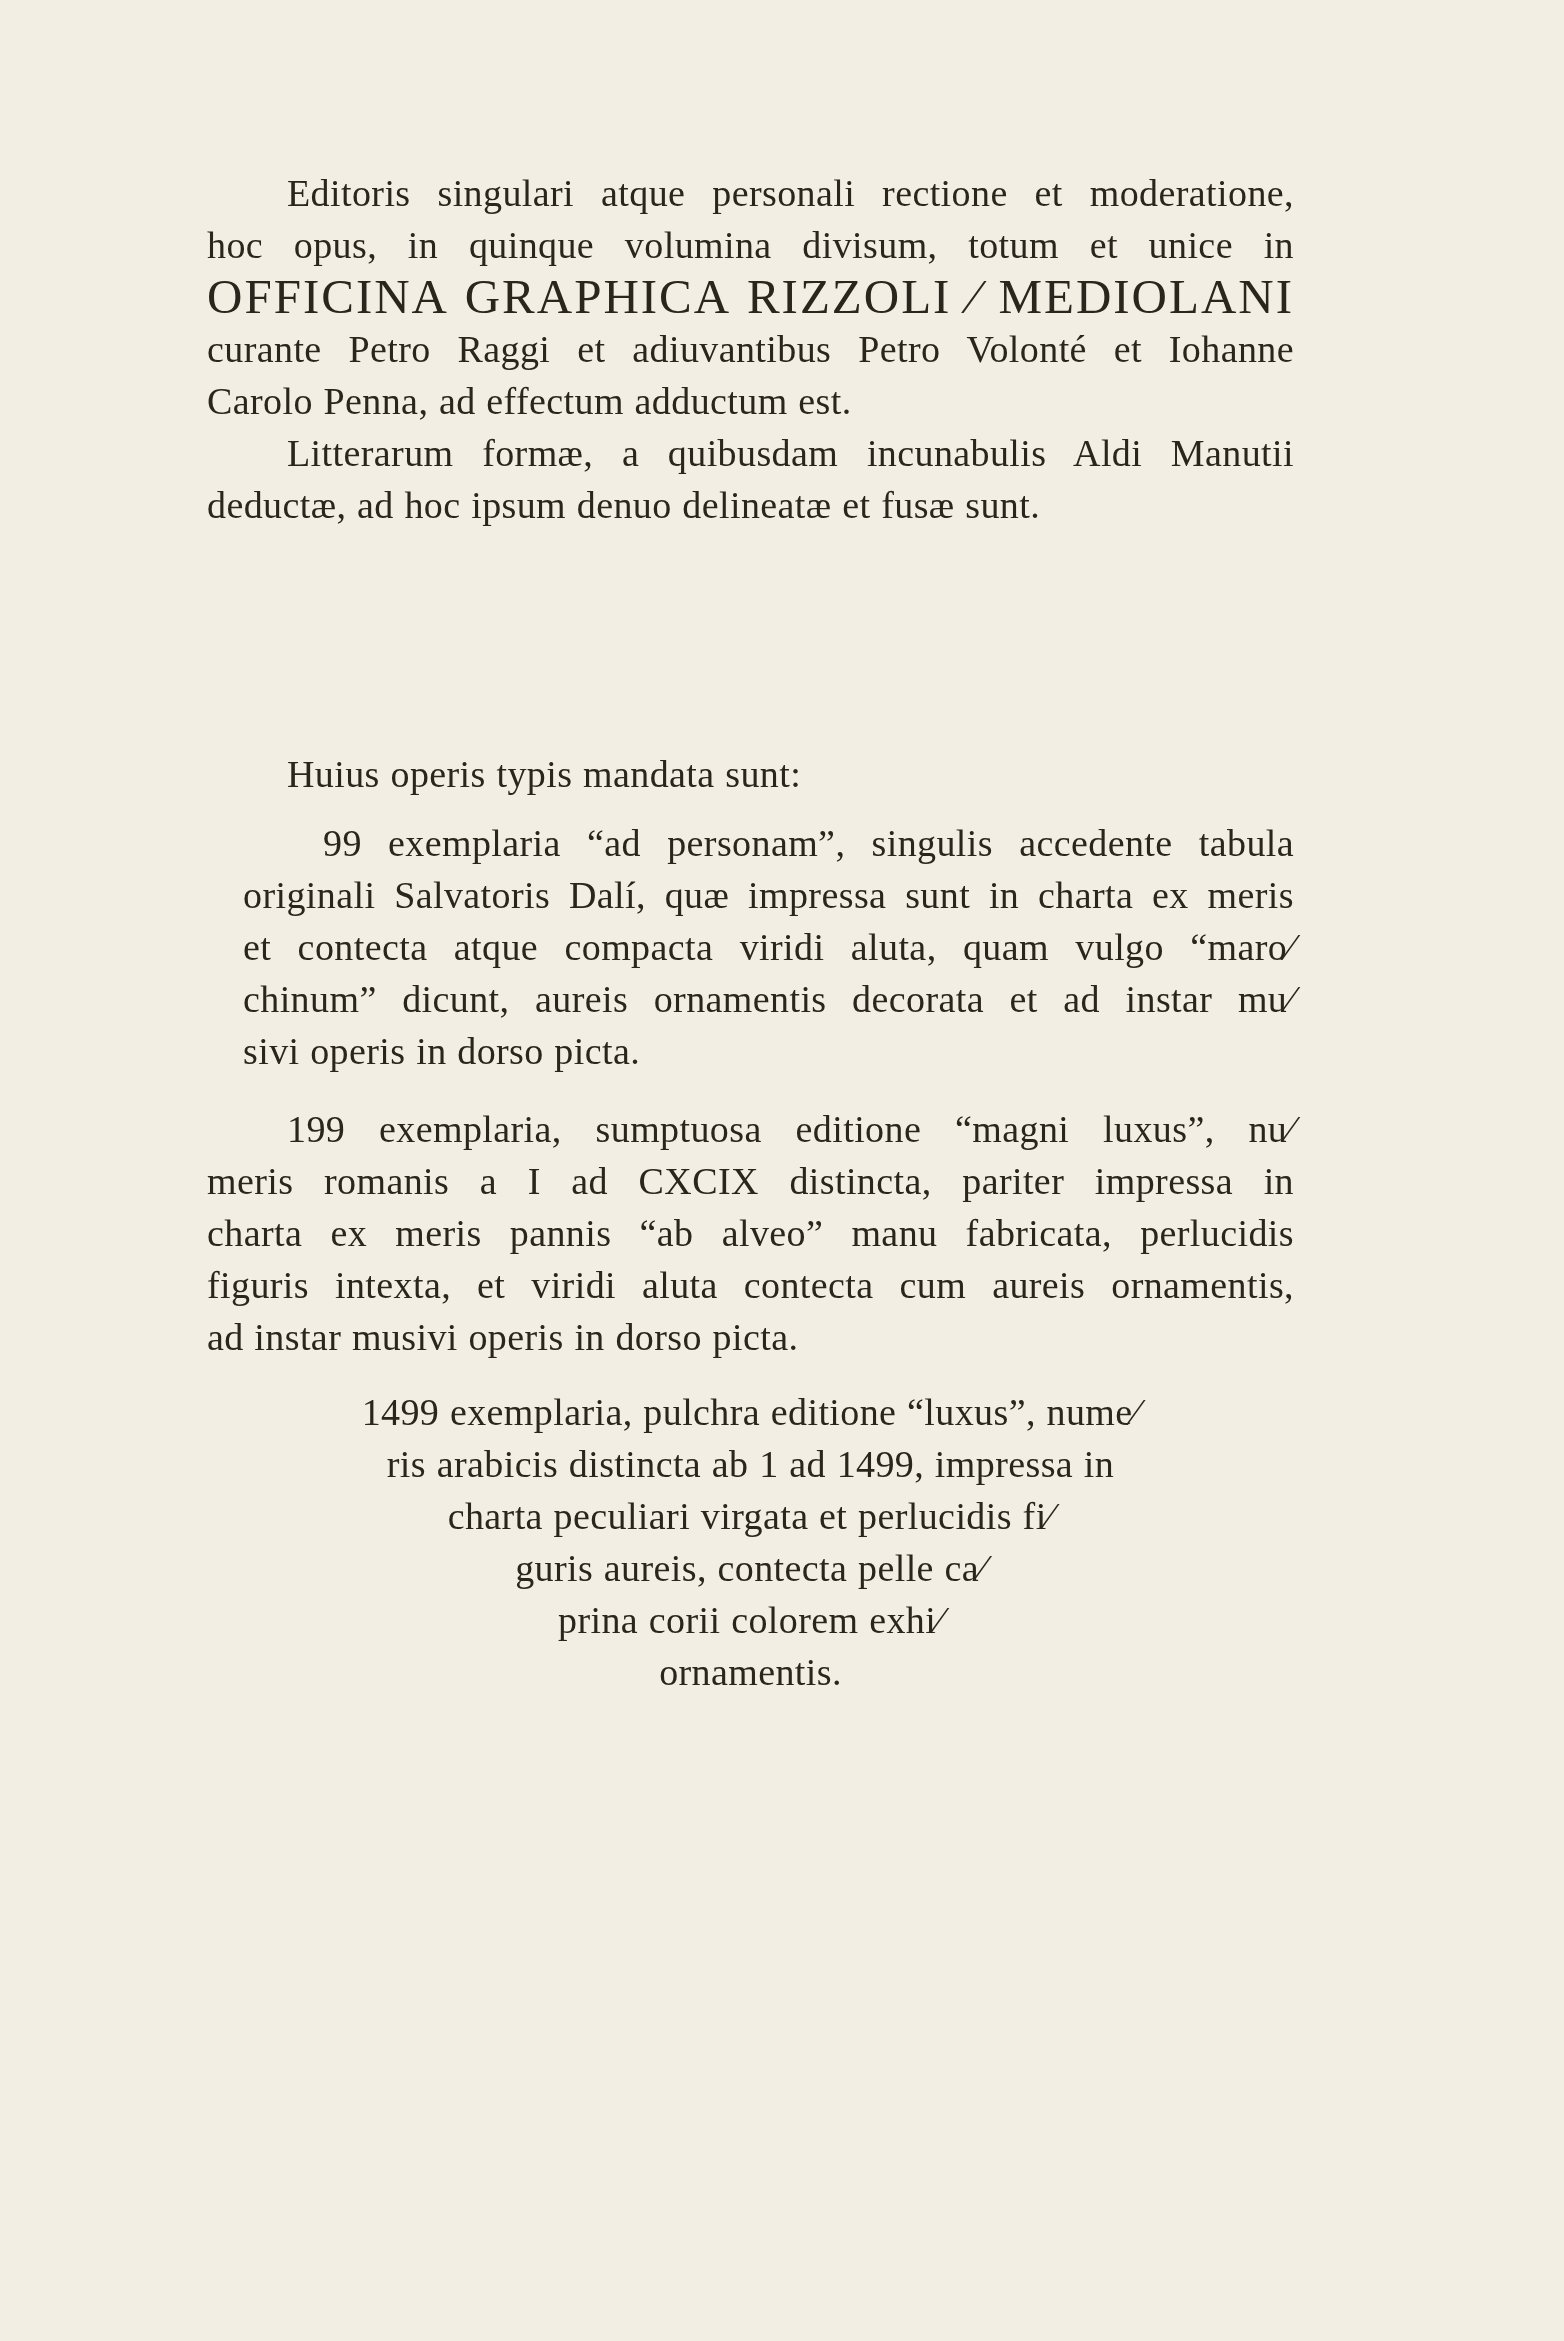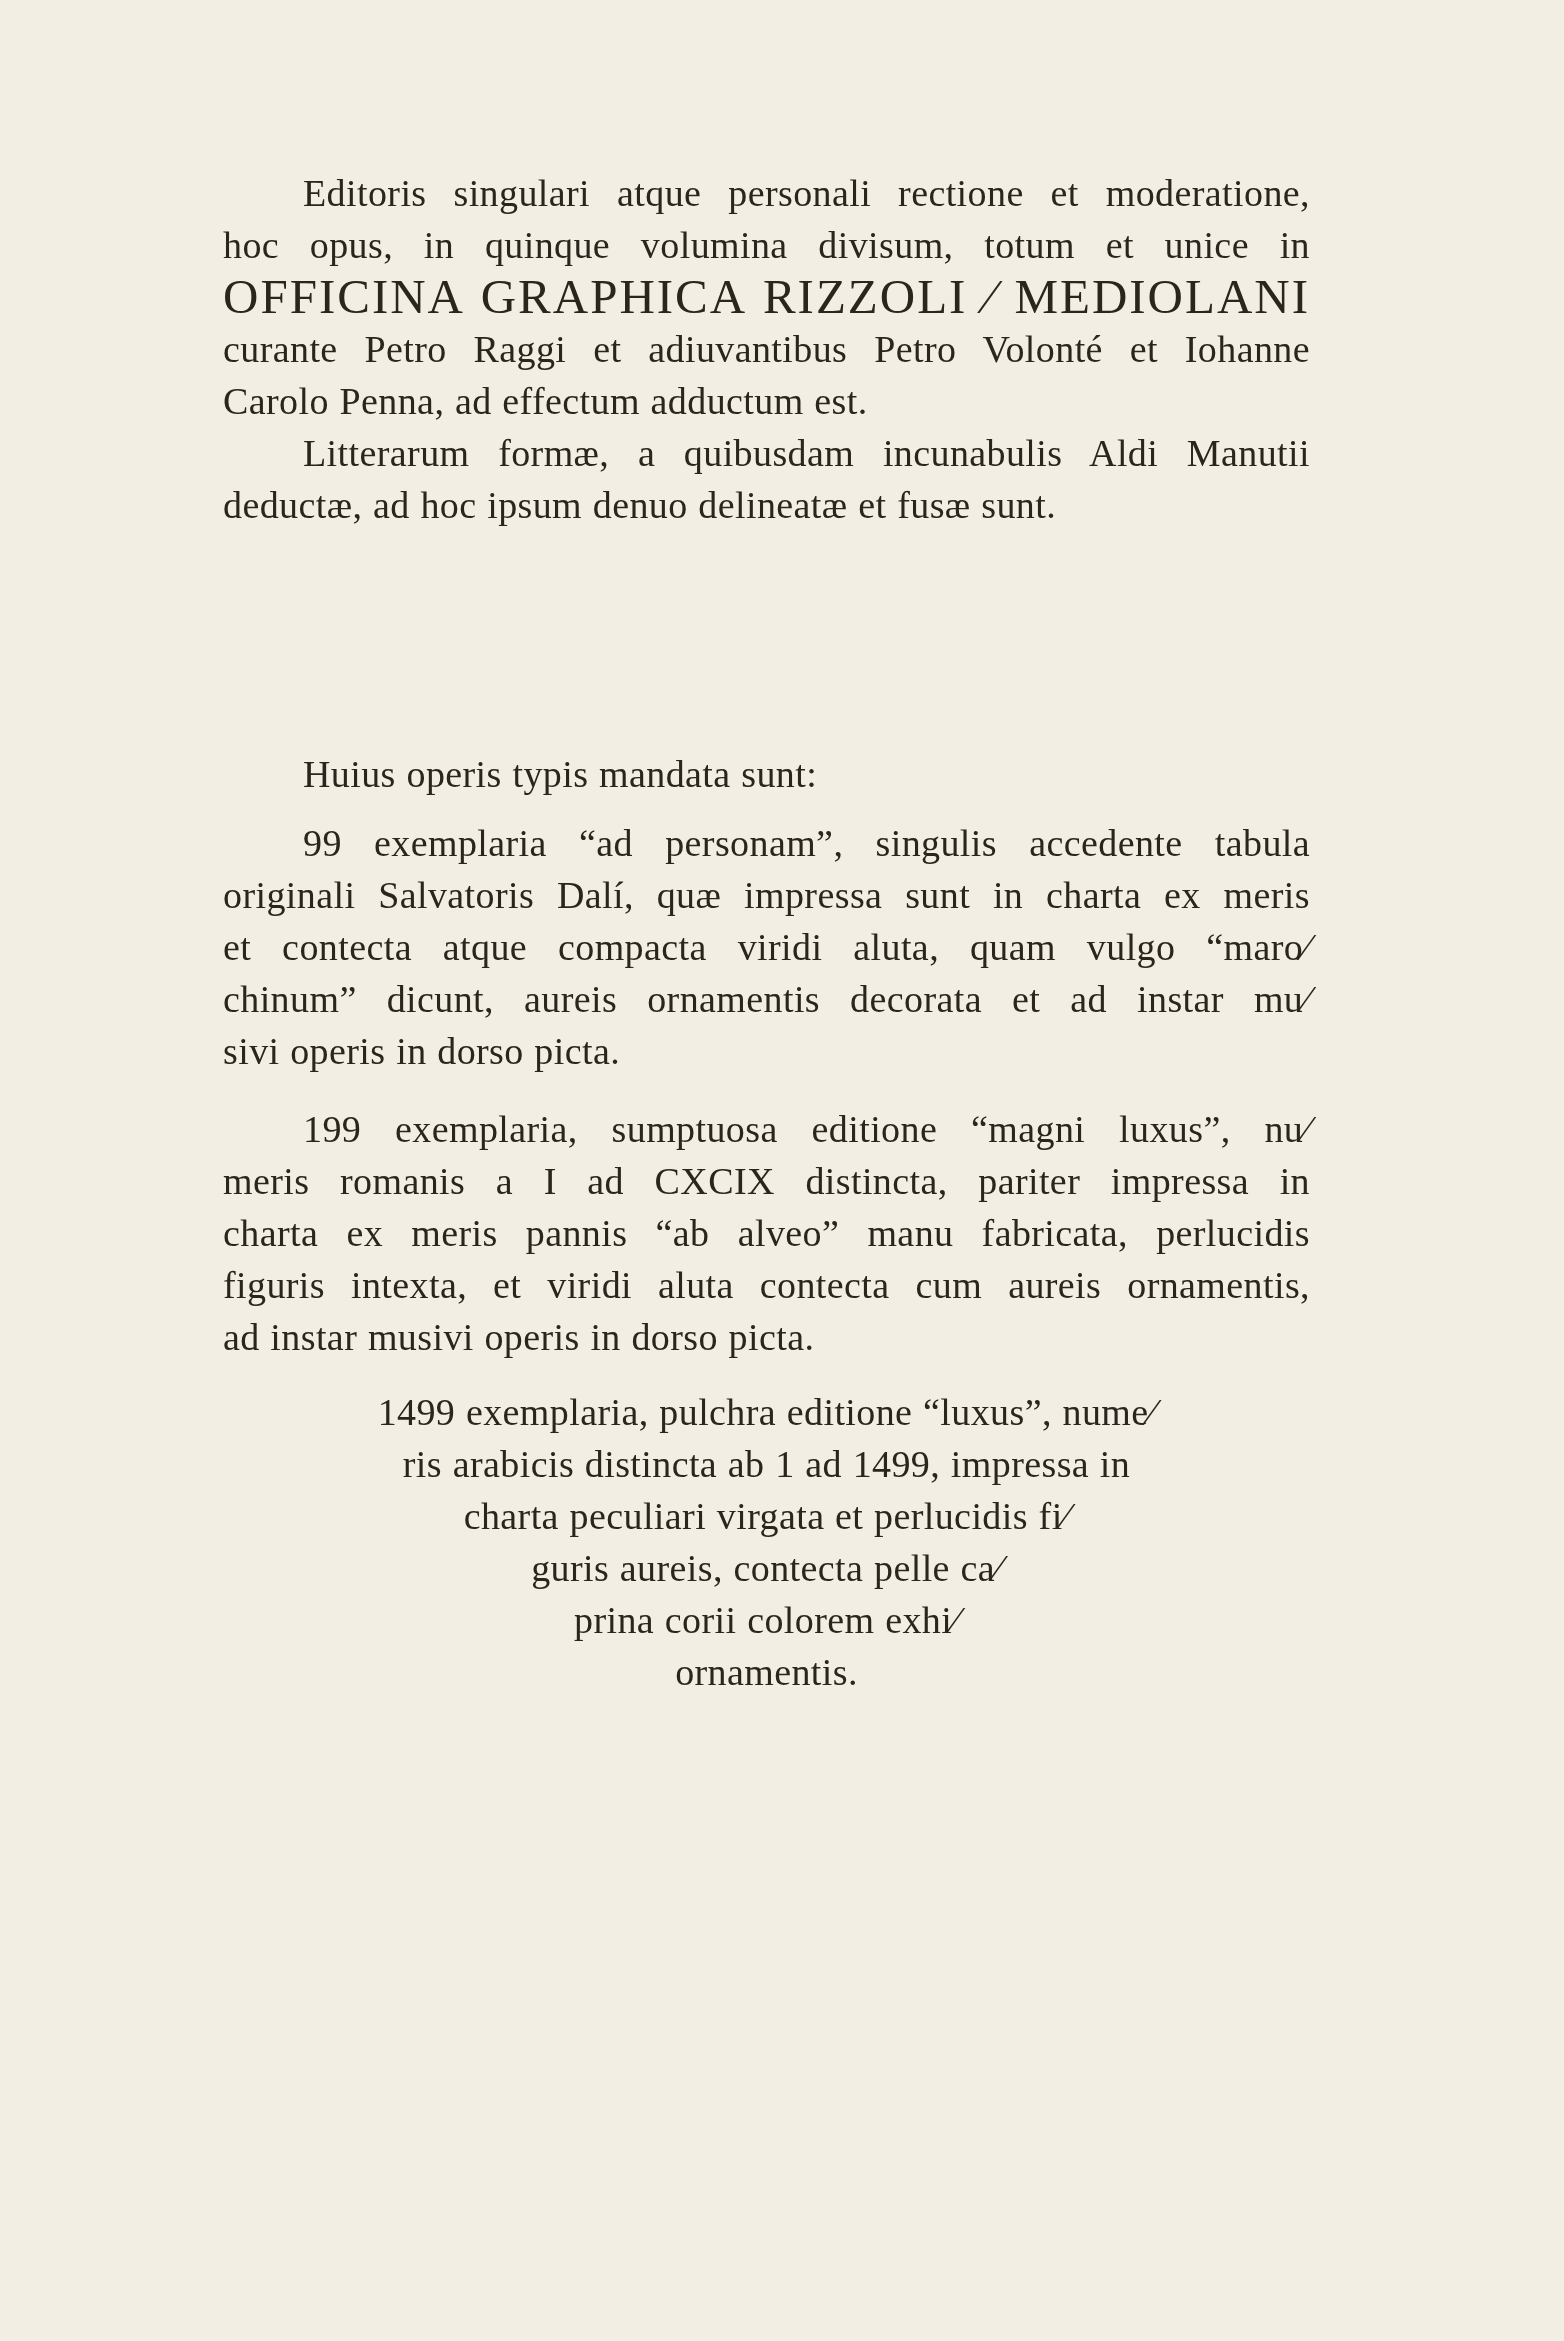--- a/index.html
+++ b/index.html
@@ -15,21 +15,21 @@
     position:relative;
     width:1565px;
     height:2342px;
     background:var(--bg);
     color:var(--ink);
     font-family:"Liberation Serif","DejaVu Serif",serif;
     overflow:hidden;
   }
   .column{
     position:absolute;
-    left:223px;
+    left:207px;
     top:167px;
     width:1087px;
   }
   .block{margin:0;padding:0;}
   .line{
     font-size:38px;
     line-height:52px;
     text-align:justify;
     text-align-last:justify;
     letter-spacing:0.4px;
@@ -46,21 +46,21 @@
   }
   .line.indent{
     padding-left:80px;
     text-align:right;
   }
   .line.caps{
     font-size:49px;
     letter-spacing:2px;
   }
   .gap-heading{margin-top:217px;}
-  .gap-after-heading{margin-top:17px;}
+  .gap-after-heading{margin-top:17px;margin-left:36px;}
   .gap-para{margin-top:26px;}
   .gap-para-sm{margin-top:22.5px;}
 </style>
 </head>
 <body>
 
 <div class="page">
   <div class="column">
     <section class="block">
         <div class="line indent justify">Editoris singulari atque personali rectione et moderatione,</div>

